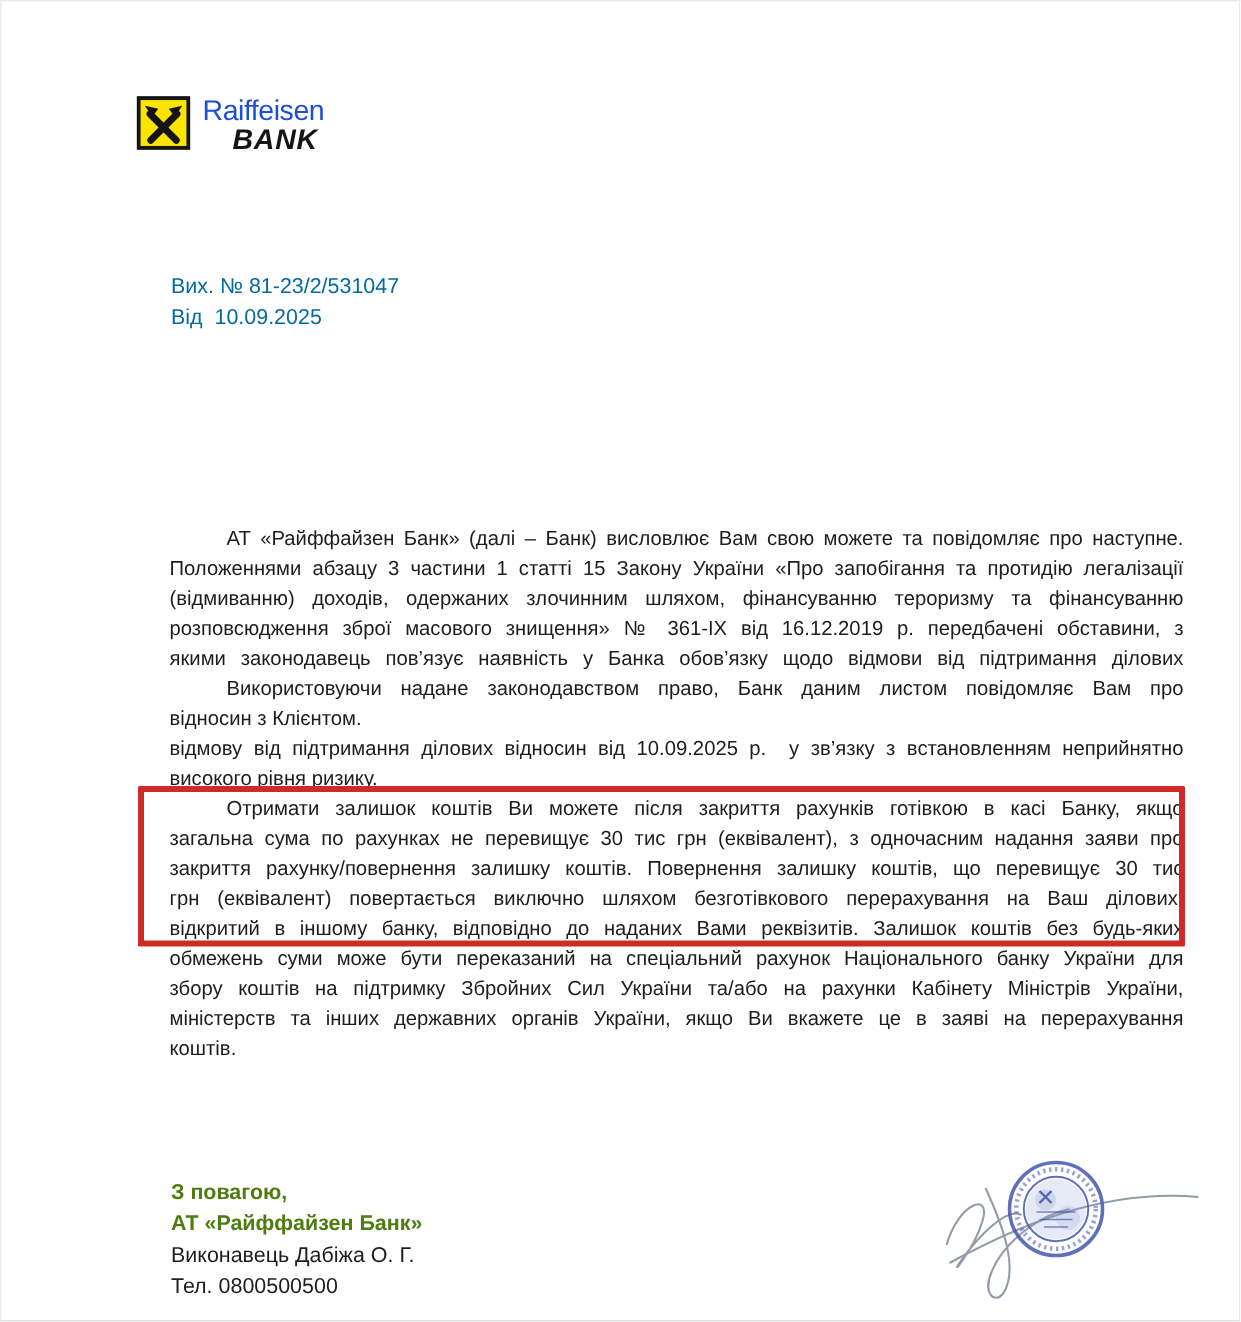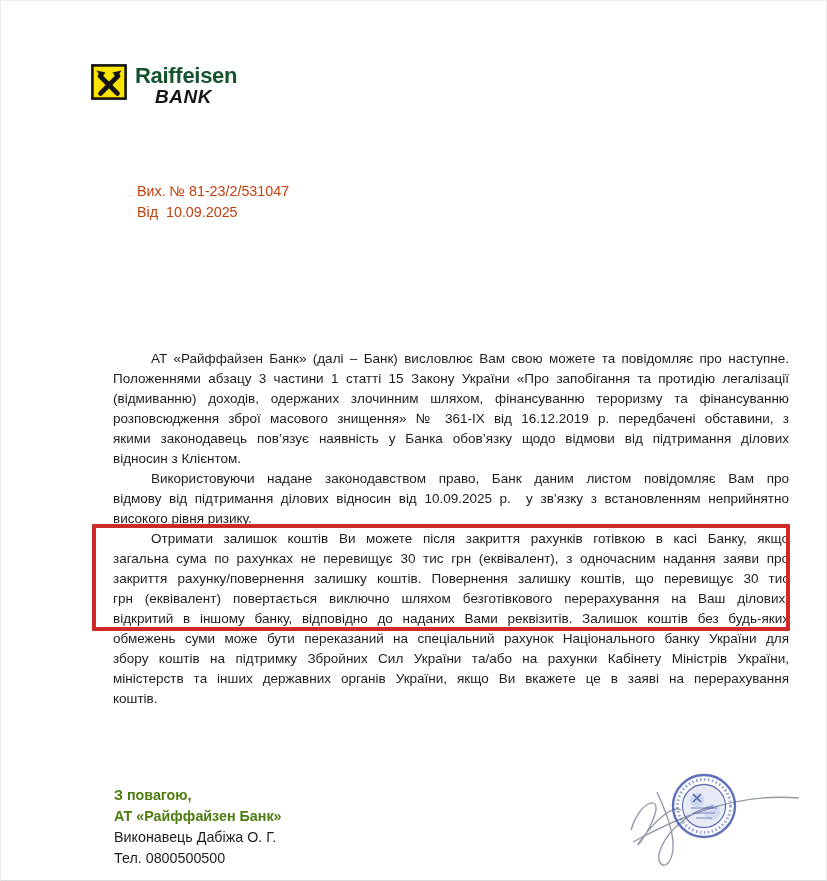--- a/index.html
+++ b/index.html
@@ -9,24 +9,24 @@
     background:#ffffff;
     border:1px solid #ececec;
     border-bottom-color:#dcdcdc;
     font-family:"Liberation Sans", sans-serif;
     color:#1d1d1d;
     overflow:hidden;
   }
   
   .logo{position:absolute;left:90px;top:63px;display:flex;align-items:flex-start;}
   .logo .brand{margin-left:8px;line-height:1.02;padding-top:1px;}
-  .brand-name{font-size:22px;font-weight:700;color:#14532d;letter-spacing:-0.3px;}
+  .brand-name{font-size:19px;font-weight:400;color:#1d4ed8;letter-spacing:-0.3px;}
   .brand-bank{font-size:19px;font-weight:700;font-style:italic;color:#151515;letter-spacing:0.5px;margin-left:20px;}
   
-  .ref{position:absolute;left:113px;top:180px;font-size:14.3px;line-height:21px;color:#c2410c;margin-left:23px;}
+  .ref{position:absolute;left:113px;top:180px;font-size:14.3px;line-height:21px;color:#0369a1;}
   
   .salutation{
     position:absolute;left:112px;top:291px;width:660px;
     text-align:center;font-weight:700;font-size:15.5px;
     font-variant:small-caps;letter-spacing:0.2px;color:#111;
   }
   
   .content{position:absolute;left:112px;top:348px;width:676px;}
   .jline{
     height:20px;line-height:20px;overflow:hidden;
@@ -72,23 +72,23 @@
     <div>Від&nbsp; 10.09.2025</div>
   </div>
 
 
   <div class="content">
     <div class="jline indent">АТ «Райффайзен Банк» (далі – Банк) висловлює Вам свою можете та повідомляє про наступне.</div>
     <div class="jline">Положеннями абзацу 3 частини 1 статті 15 Закону України «Про запобігання та протидію легалізації</div>
     <div class="jline">(відмиванню) доходів, одержаних злочинним шляхом, фінансуванню тероризму та фінансуванню</div>
     <div class="jline">розповсюдження зброї масового знищення» № 361-ІХ від 16.12.2019 р. передбачені обставини, з</div>
     <div class="jline">якими законодавець пов’язує наявність у Банка обов’язку щодо відмови від підтримання ділових</div>
+    <div class="jline indent">Використовуючи надане законодавством право, Банк даним листом повідомляє Вам про</div>
+
     <div class="jline last">відносин з Клієнтом.</div>
-
-    <div class="jline indent">Використовуючи надане законодавством право, Банк даним листом повідомляє Вам про</div>
     <div class="jline">відмову від підтримання ділових відносин від 10.09.2025 р.&nbsp; у зв’язку з встановленням неприйнятно</div>
     <div class="jline last">високого рівня ризику.</div>
 
     <div class="jline indent">Отримати залишок коштів Ви можете після закриття рахунків готівкою в касі Банку, якщо</div>
     <div class="jline">загальна сума по рахунках не перевищує 30 тис грн (еквівалент), з одночасним надання заяви про</div>
     <div class="jline">закриття рахунку/повернення залишку коштів. Повернення залишку коштів, що перевищує 30 тис</div>
     <div class="jline">грн (еквівалент) повертається виключно шляхом безготівкового перерахування на Ваш ділових,</div>
     <div class="jline">відкритий в іншому банку, відповідно до наданих Вами реквізитів. Залишок коштів без будь-яких</div>
     <div class="jline">обмежень суми може бути переказаний на спеціальний рахунок Національного банку України для</div>
     <div class="jline">збору коштів на підтримку Збройних Сил України та/або на рахунки Кабінету Міністрів України,</div>

